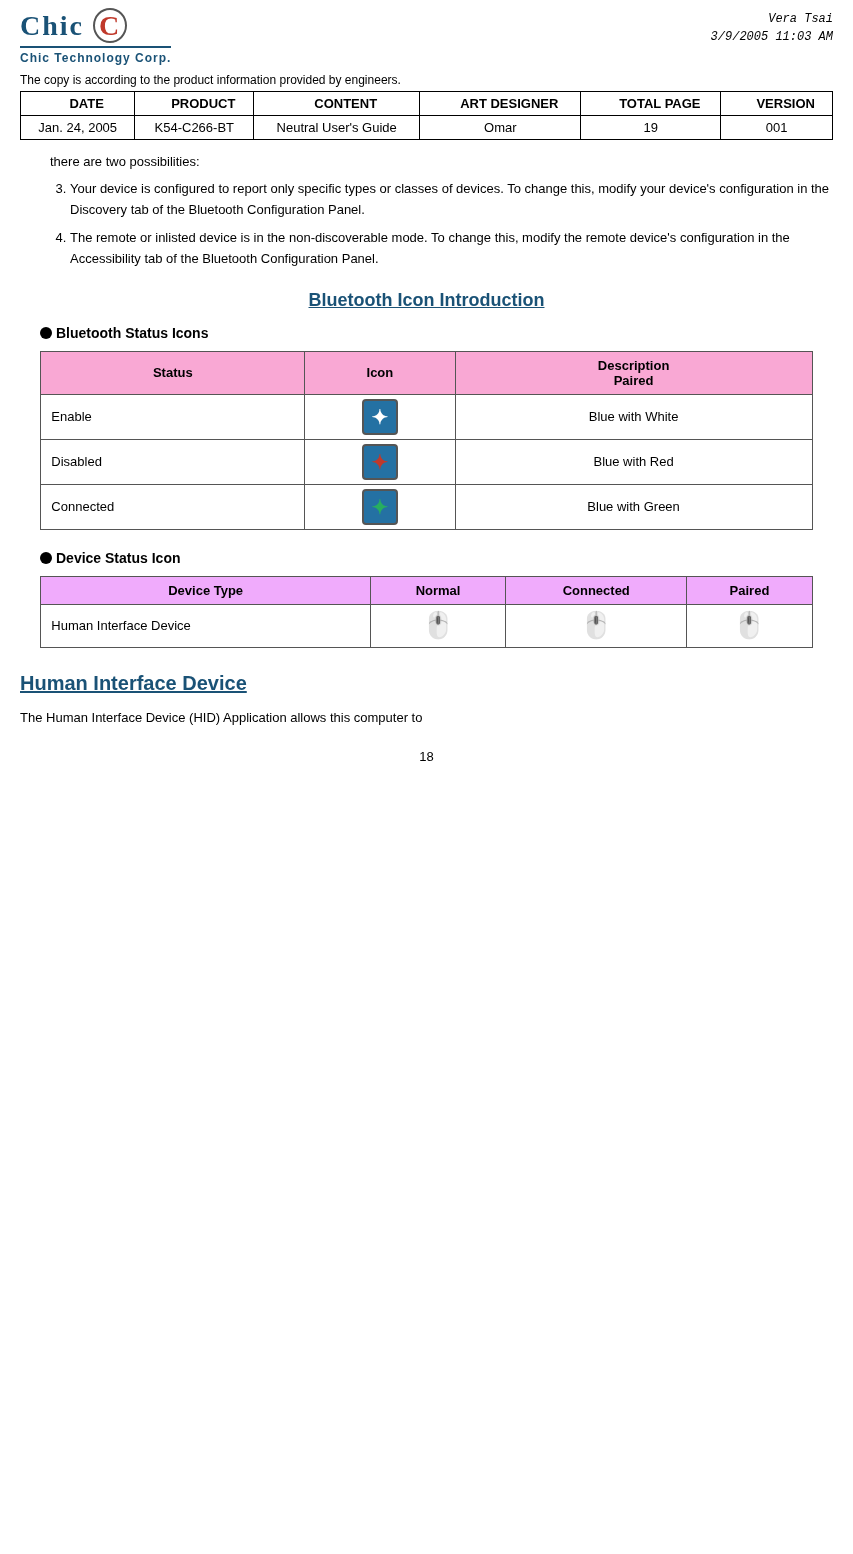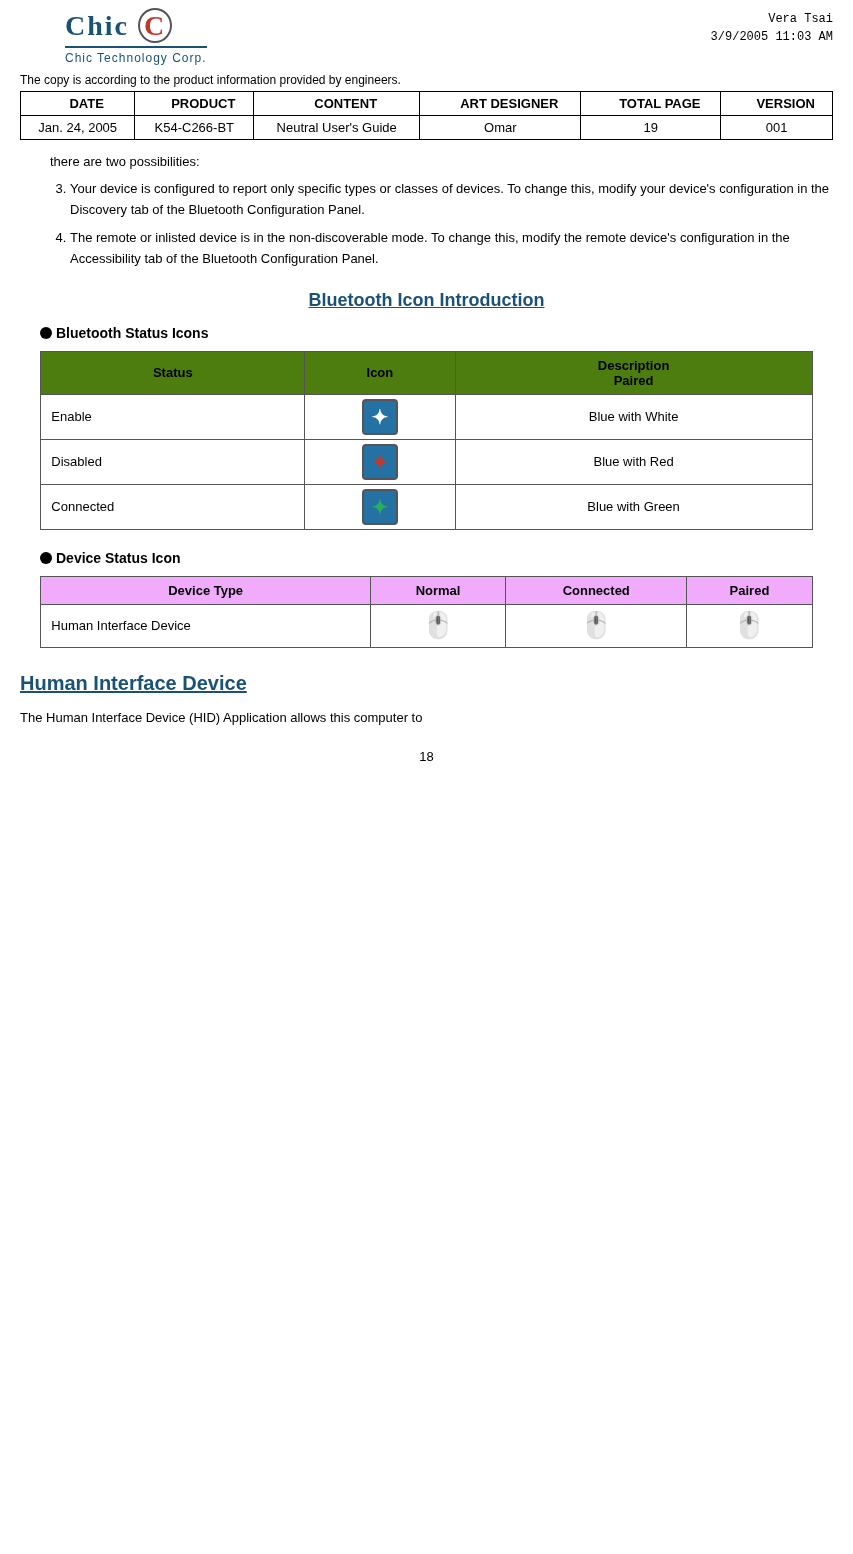--- a/index.html
+++ b/index.html
@@ -15,34 +15,34 @@
     .header-area {
       display: flex;
       justify-content: space-between;
       align-items: flex-start;
       margin-bottom: 8px;
     }
     .logo-area {
       display: flex;
       flex-direction: column;
       align-items: flex-start;
-      margin-left: 45px;
     }
     .logo-chic {
       font-size: 28px;
       font-weight: bold;
       color: #1a5276;
       font-family: Georgia, serif;
       letter-spacing: 2px;
     }
     .timestamp {
       text-align: right;
       font-size: 12px;
       font-family: 'Courier New', monospace;
       line-height: 1.5;
+      font-style: italic;
     }
     .info-text {
       font-size: 12px;
       margin-bottom: 4px;
       color: #000;
     }
     .product-table {
       width: 100%;
       border-collapse: collapse;
       margin-bottom: 12px;
@@ -99,21 +99,21 @@
       width: 95%;
       border-collapse: collapse;
       margin: 0 auto 20px auto;
       font-size: 13px;
     }
     .status-table th, .status-table td {
       border: 1px solid #555;
       padding: 6px 10px;
     }
     .status-table thead th {
-      background: #4d7c0f;
+      background: #f9a8d4;
       font-weight: bold;
     }
     .status-table td.icon-cell {
       text-align: center;
       padding: 4px;
     }
     .bt-icon {
       display: inline-flex;
       align-items: center;
       justify-content: center;
@@ -176,21 +176,21 @@
   </style>
 </head>
 <body>
 
 <div class="header-area">
   <div class="logo-area">
     <div class="logo-chic">
       <span style="color:#1a5276; font-family:Georgia,serif; font-weight:bold; font-size:28px;">Chic </span><span style="color:#c0392b; font-family:Georgia,serif; font-weight:bold; font-size:28px; border: 2px solid #555; border-radius:50%; padding:0 4px;">C</span>
     </div>
     <div style="border-top:2px solid #1a5276; margin-top:4px; padding-top:3px;">
-      <div style="font-size:12px; color:#1a5276; font-weight:normal; letter-spacing:1px;">Chic Technology Corp.</div>
+      <div style="font-size:12px; color:#1a5276; font-weight:bold; letter-spacing:1px;">Chic Technology Corp.</div>
     </div>
   </div>
   <div class="timestamp">
     <div>Vera Tsai</div>
     <div>3/9/2005  11:03  AM</div>
   </div>
 </div>
 
 <div class="info-text">The copy is according to the product information provided by engineers.</div>
 

